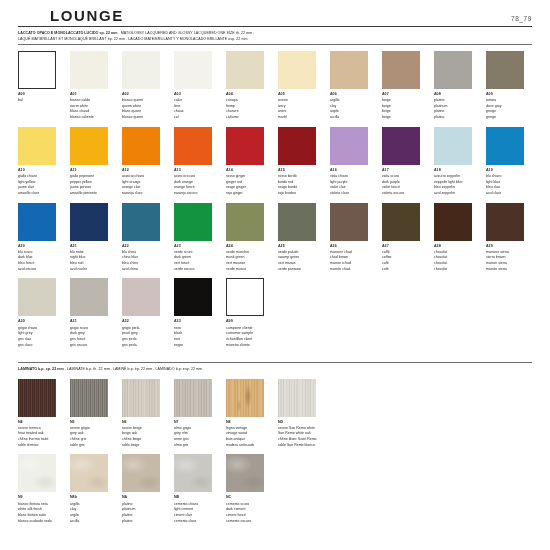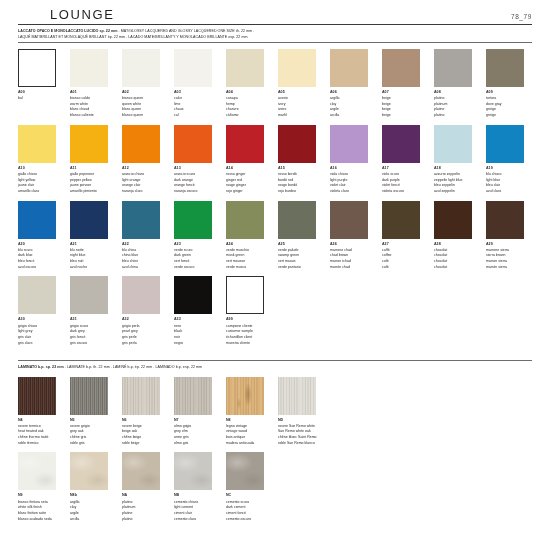--- a/index.html
+++ b/index.html
@@ -7,21 +7,21 @@
     width:550px;height:550px;
     background:#ffffff;
     font-family:"Liberation Sans", sans-serif;
     color:#231f20;
     overflow:hidden;
   }
   .page{position:relative;width:550px;height:550px;box-sizing:border-box;padding:0 18px;}
 
   
   .topbar{display:flex;align-items:flex-end;justify-content:space-between;padding-top:8px;}
-  .brand{font-size:13px;font-weight:normal;letter-spacing:1.6px;color:#231f20;line-height:1;padding-left:32px;}
+  .brand{font-size:15px;font-weight:bold;letter-spacing:1.6px;color:#231f20;line-height:1;padding-left:32px;}
   .folio{font-size:6.5px;letter-spacing:.6px;color:#55504e;line-height:1;padding-bottom:1px;}
   .rule{height:1px;background:#3a3a3a;margin-top:3px;}
 
   
   .caption{margin-top:4px;font-size:3.6px;line-height:1.55;color:#2b2726;letter-spacing:.05px;}
   .caption .b{font-weight:bold;}
   .caption-rule{height:.8px;background:#6d6d6d;margin-top:2px;width:100%;}
 
   
   .grid{display:grid;grid-template-columns:repeat(10,38px);column-gap:14px;margin-top:6px;}

